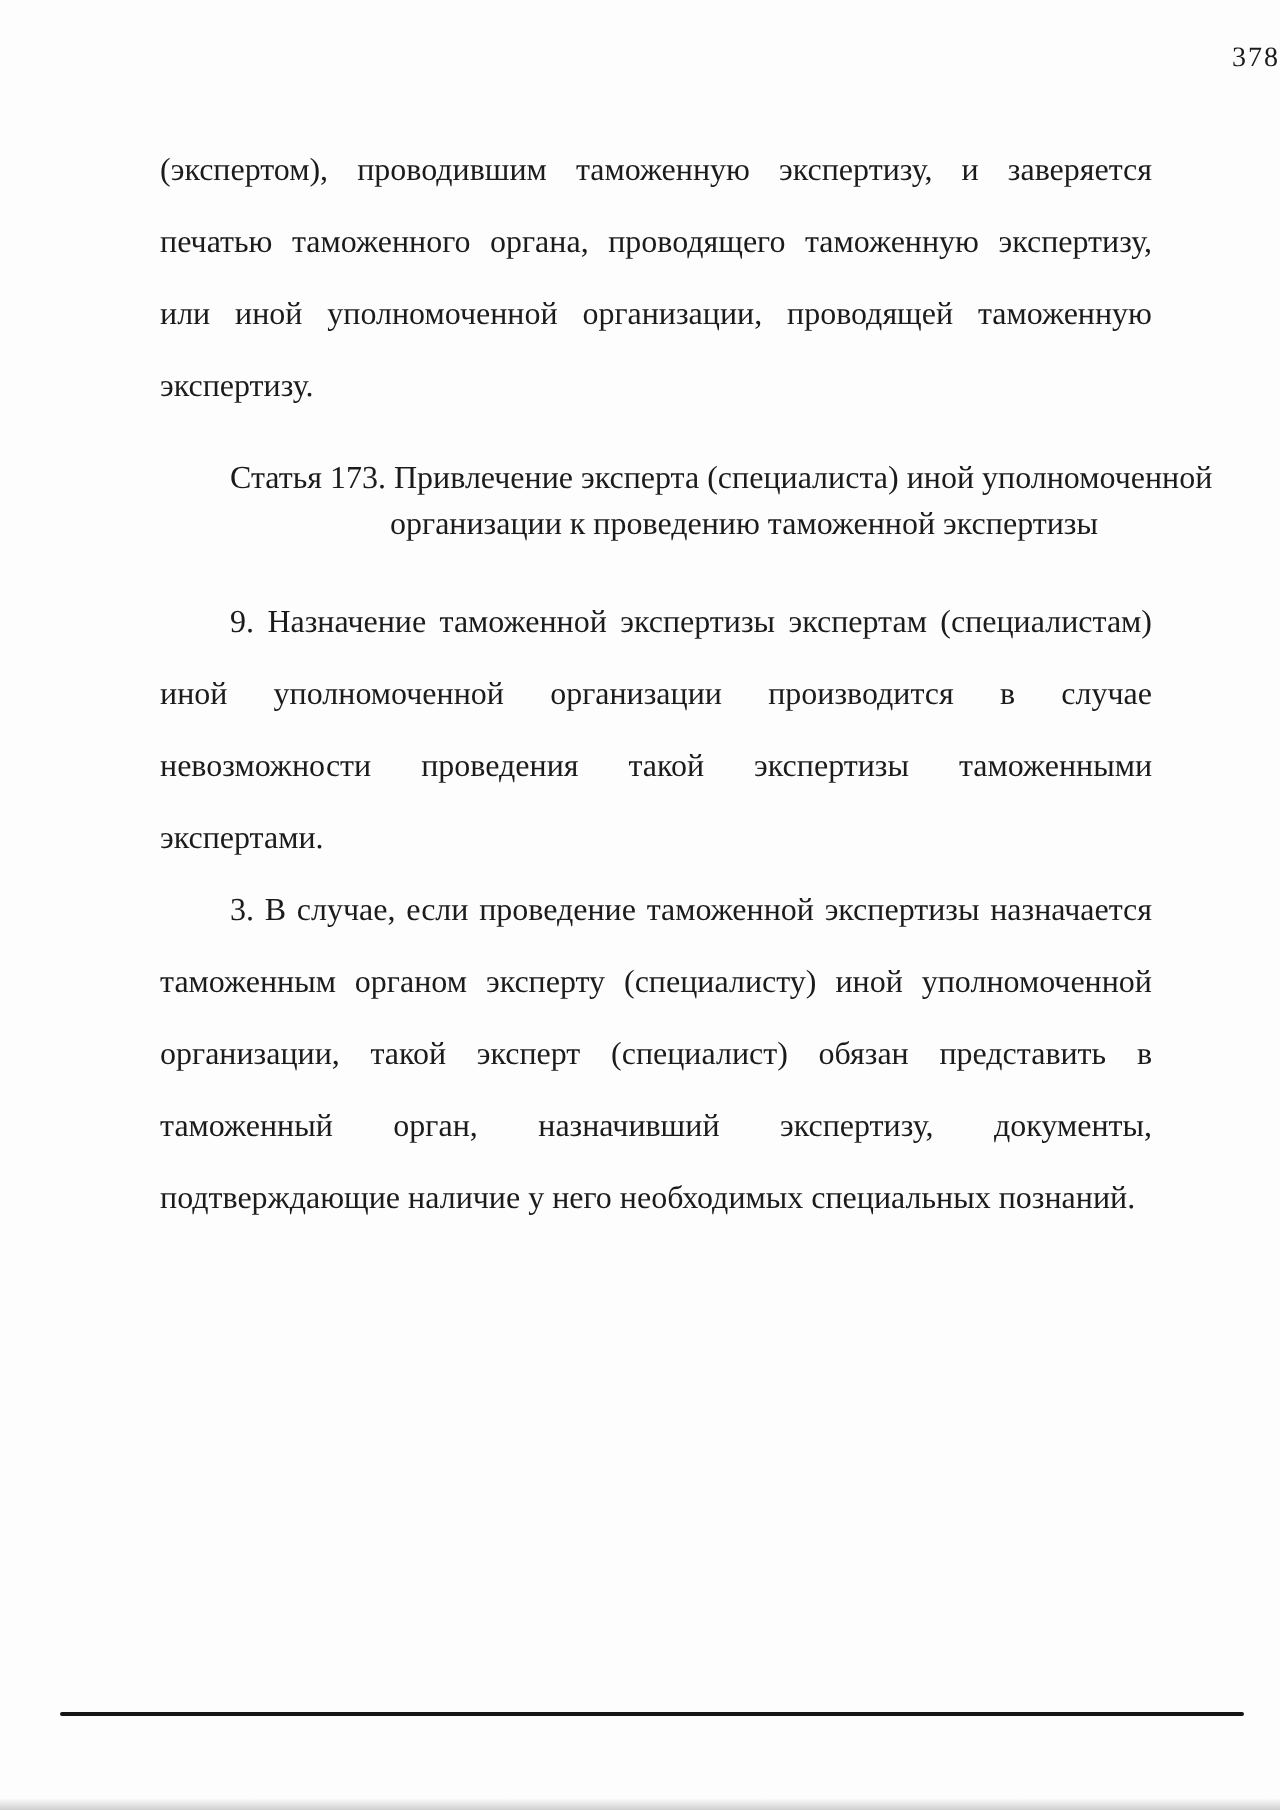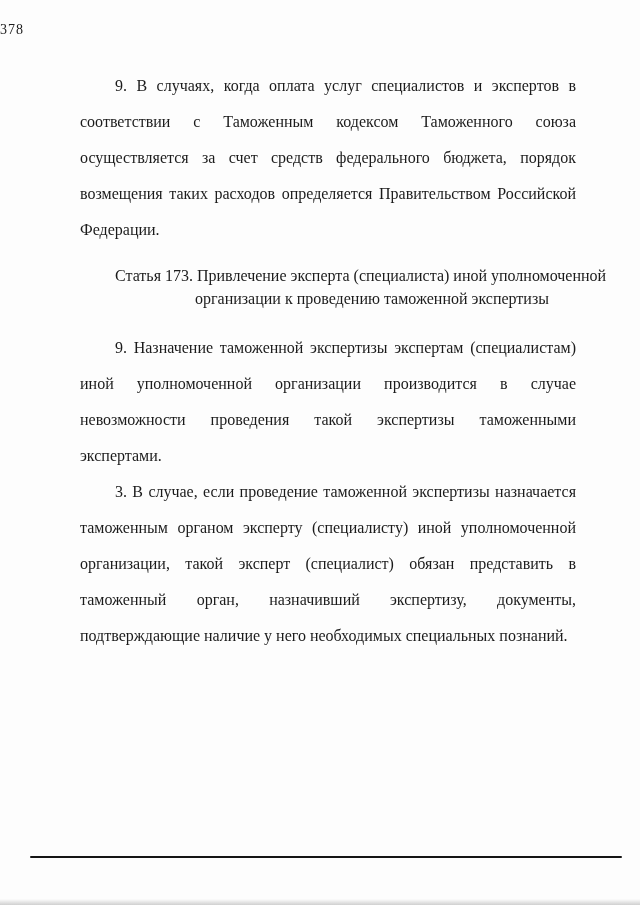--- a/index.html
+++ b/index.html
@@ -12,21 +12,21 @@
     width: 640px;
     height: 905px;
     margin: 0 auto;
     background: #fdfdfd;
     overflow: hidden;
     font-family: "Liberation Serif", "DejaVu Serif", serif;
     color: #1b1b1b;
   }
   .page-number {
     padding-top: 22px;
-    text-align: left;
+    text-align: right;
     font-size: 14px;
     letter-spacing: 1px;
   }
   .content {
     margin: 30px 64px 0 80px;
     font-size: 16px;
     line-height: 36px;
     text-align: justify;
   }
   .content p {
@@ -72,22 +72,22 @@
 </style>
 </head>
 <body>
 
 <div class="page">
 
   <div class="page-number">378</div>
 
   <div class="content">
 
+    <p class="no-indent">(экспертом), проводившим таможенную экспертизу, и заверяется печатью таможенного органа, проводящего таможенную экспертизу, или иной уполномоченной организации, проводящей таможенную экспертизу.</p>
 
-    <p>9. В случаях, когда оплата услуг специалистов и экспертов в соответствии с Таможенным кодексом Таможенного союза осуществляется за счет средств федерального бюджета, порядок возмещения таких расходов определяется Правительством Российской Федерации.</p>
 
     <div class="heading">
       <span class="article-label">Статья 173.</span>
       <span> </span>
       <span class="article-title">Привлечение эксперта (специалиста) иной уполномоченной организации к проведению таможенной экспертизы</span>
     </div>
 
     <p>9. Назначение таможенной экспертизы экспертам (специалистам) иной уполномоченной организации производится в случае невозможности проведения такой экспертизы таможенными экспертами.</p>
 
 

